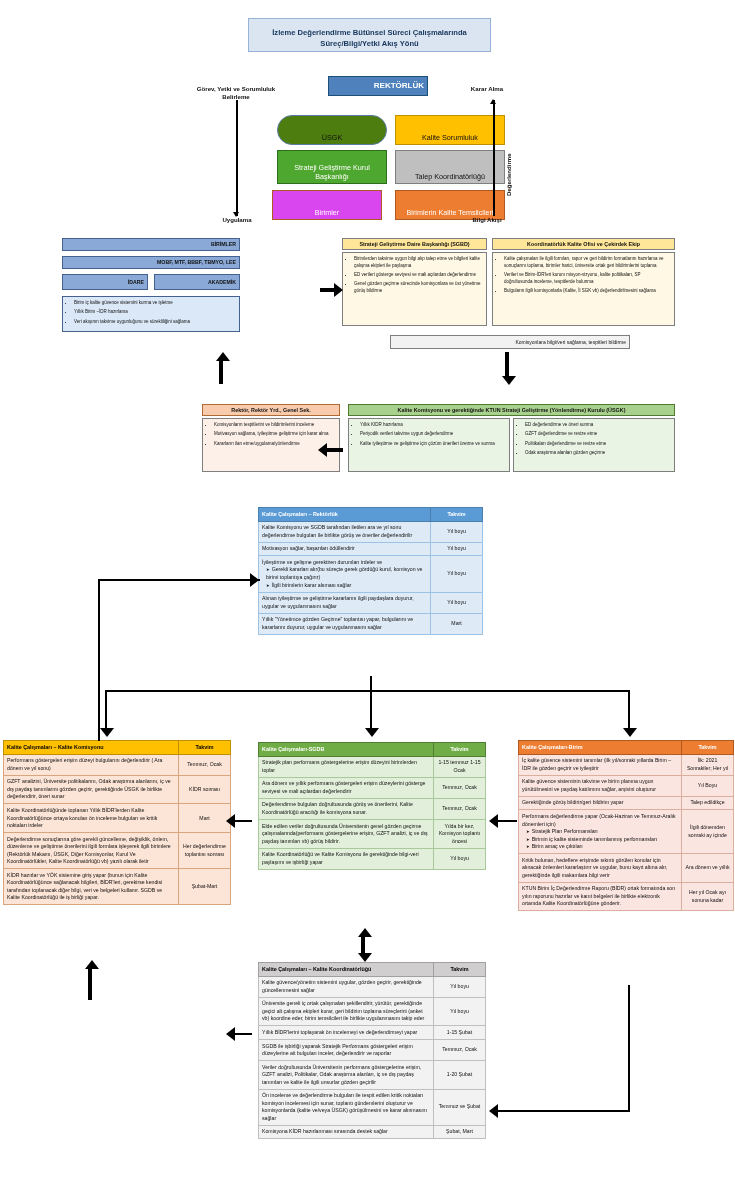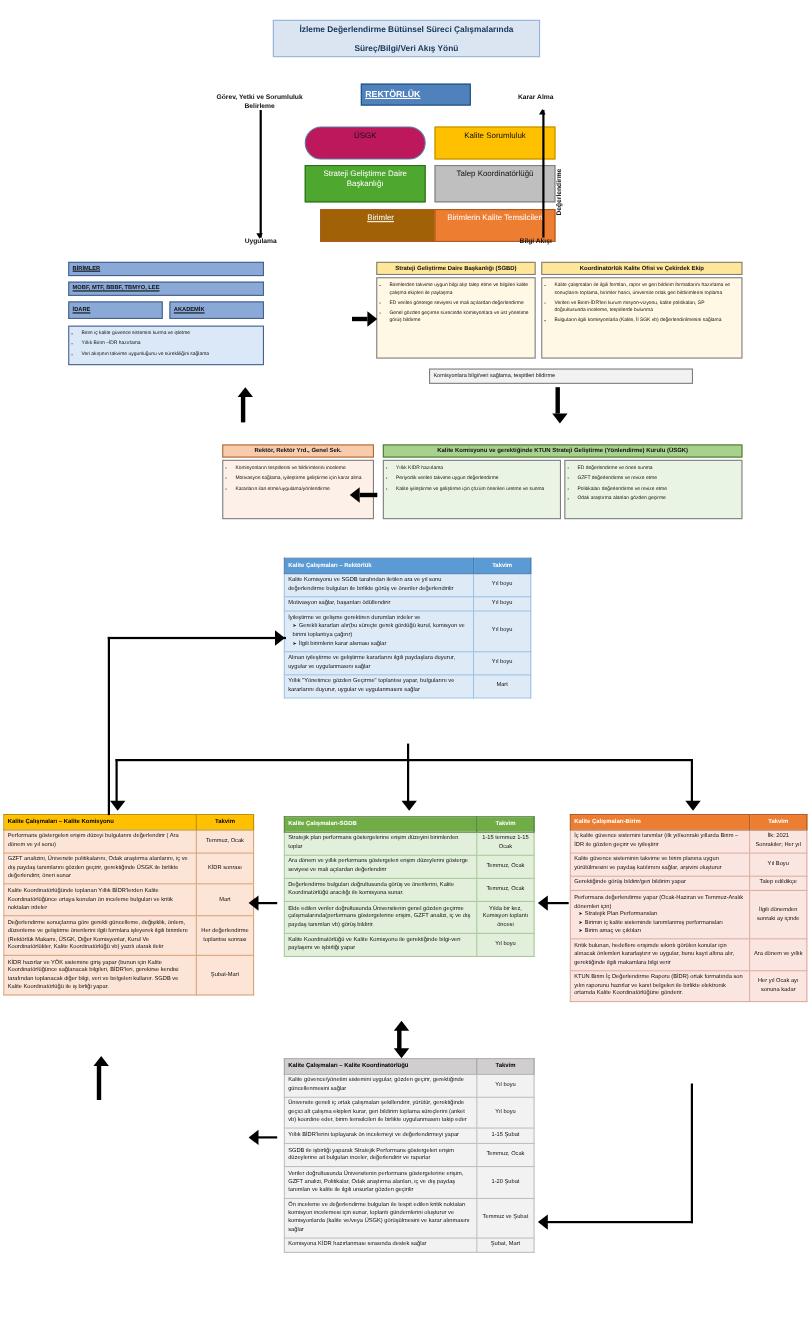--- a/index.html
+++ b/index.html
@@ -12,49 +12,49 @@
     position: relative;
     font-family: "Liberation Sans", sans-serif;
     color: #111;
     overflow: hidden;
   }
   .abs { position: absolute; }
 
   
   .box {
     border: 1px solid #7e7e7e;
-    display: flex; align-items: center; justify-content: space-between;
+    display: flex; align-items: center; justify-content: flex-end;
     text-align: center;
     font-size: 6.4px;
     line-height: 1.25;
     padding: 2px 3px;
   }
-  .box.bold { font-weight: bold; text-decoration: underline; }
+  .box.bold { font-weight: bold; }
 
   
   #title {
     left: 248px; top: 18px; width: 243px; height: 34px;
     background: #dbe5f1; border: 1px solid #95b3d7;
     font-size: 7.6px; font-weight: bold; color: #16365c;
     line-height: 1.45;
     flex-direction: column;
   }
 
   
   #rektorluk {
     left: 328px; top: 76px; width: 100px; height: 20px;
     background: #4f81bd; border: 1px solid #1f4e79;
     color: #ffffff; font-weight: bold; font-size: 8px;
   }
   .orgbox { height: 30px; font-size: 7.2px; flex-direction: column; }
-  #usgk      { left: 277px; top: 115px; width: 110px; background:#be185d; border-color:#5b7ca5;border-radius:15px; }
+  #usgk      { left: 277px; top: 115px; width: 110px; background:#4d7c0f; border-color:#5b7ca5;border-radius:15px; }
   #kalkom    { left: 395px; top: 115px; width: 110px; background:#ffc000; border-color:#bf8f00; }
   #sgdb      { left: 277px; top: 150px; width: 110px; height: 34px; background:#4ea72e; border-color:#2c6d1a; color:#fff; }
   #kalkoord  { left: 395px; top: 150px; width: 110px; height: 34px; background:#bfbfbf; border-color:#7f7f7f; }
-  #birimler  { left: 291px; top: 190px; width: 110px; height: 30px; background:#a16207; border-color:#ae5a21; color:#fff;text-decoration:underline; }
+  #birimler  { left: 272px; top: 190px; width: 110px; height: 30px; background:#d946ef; border-color:#ae5a21; color:#fff; }
   #birkaltem { left: 395px; top: 190px; width: 110px; height: 30px; background:#ed7d31; border-color:#ae5a21; color:#fff; }
 
   .axis-lbl {
     font-size: 6.1px; font-weight: bold; text-align: center; line-height: 1.3;
   }
   #lbl-gorev { left: 190px; top: 85px; width: 92px; }
   #lbl-uygulama { left: 202px; top: 216px; width: 70px; }
   #lbl-karar { left: 452px; top: 85px; width: 70px; }
   #lbl-bilgiakisi { left: 452px; top: 216px; width: 70px; }
 
@@ -202,28 +202,28 @@
   
   .conn { background:#000; position:absolute; }
   .h2 { height: 2.2px; }
   .v2 { width: 2.2px; }
 </style>
 </head>
 <body>
 
 <div class="abs box" id="title">
   <span>İzleme Değerlendirme Bütünsel Süreci Çalışmalarında</span>
-  <span>Süreç/Bilgi/Veri Akış Yönü</span>
+  <span>Süreç/Bilgi/Yetki Akış Yönü</span>
 </div>
 
 <div class="abs box bold" id="rektorluk">REKTÖRLÜK</div>
 
 <div class="abs box orgbox" id="usgk">ÜSGK</div>
 <div class="abs box orgbox" id="kalkom">Kalite Sorumluluk</div>
-<div class="abs box orgbox" id="sgdb">Strateji Geliştirme Daire Başkanlığı</div>
+<div class="abs box orgbox" id="sgdb">Strateji Geliştirme Kurul Başkanlığı</div>
 <div class="abs box orgbox" id="kalkoord">Talep Koordinatörlüğü</div>
 <div class="abs box orgbox" id="birimler">Birimler</div>
 <div class="abs box orgbox" id="birkaltem">Birimlerin Kalite Temsilcileri</div>
 
 <div class="abs axis-lbl" id="lbl-gorev">Görev, Yetki ve Sorumluluk Belirleme</div>
 <div class="abs axis-lbl" id="lbl-uygulama">Uygulama</div>
 <div class="abs axis-lbl" id="lbl-karar">Karar Alma</div>
 <div class="abs axis-lbl" id="lbl-bilgiakisi">Bilgi Akışı</div>
 <div class="abs rot-lbl" id="lbl-degerlendirme">Değerlendirme</div>
 

